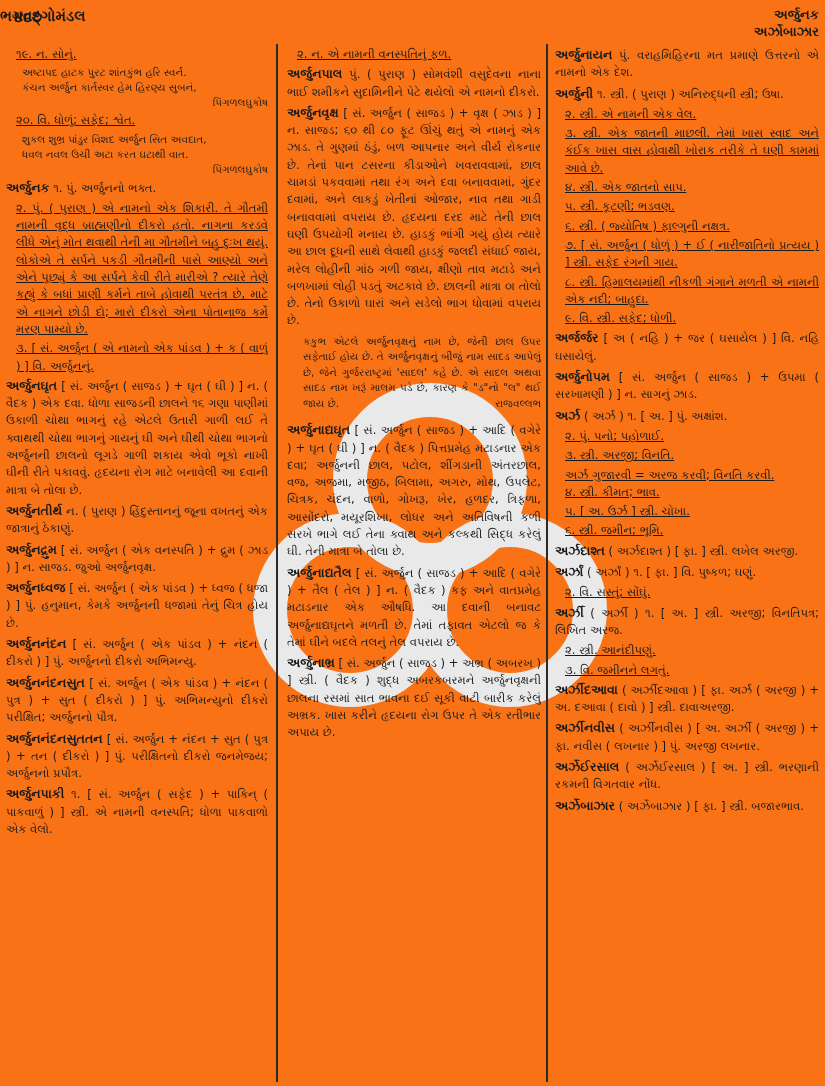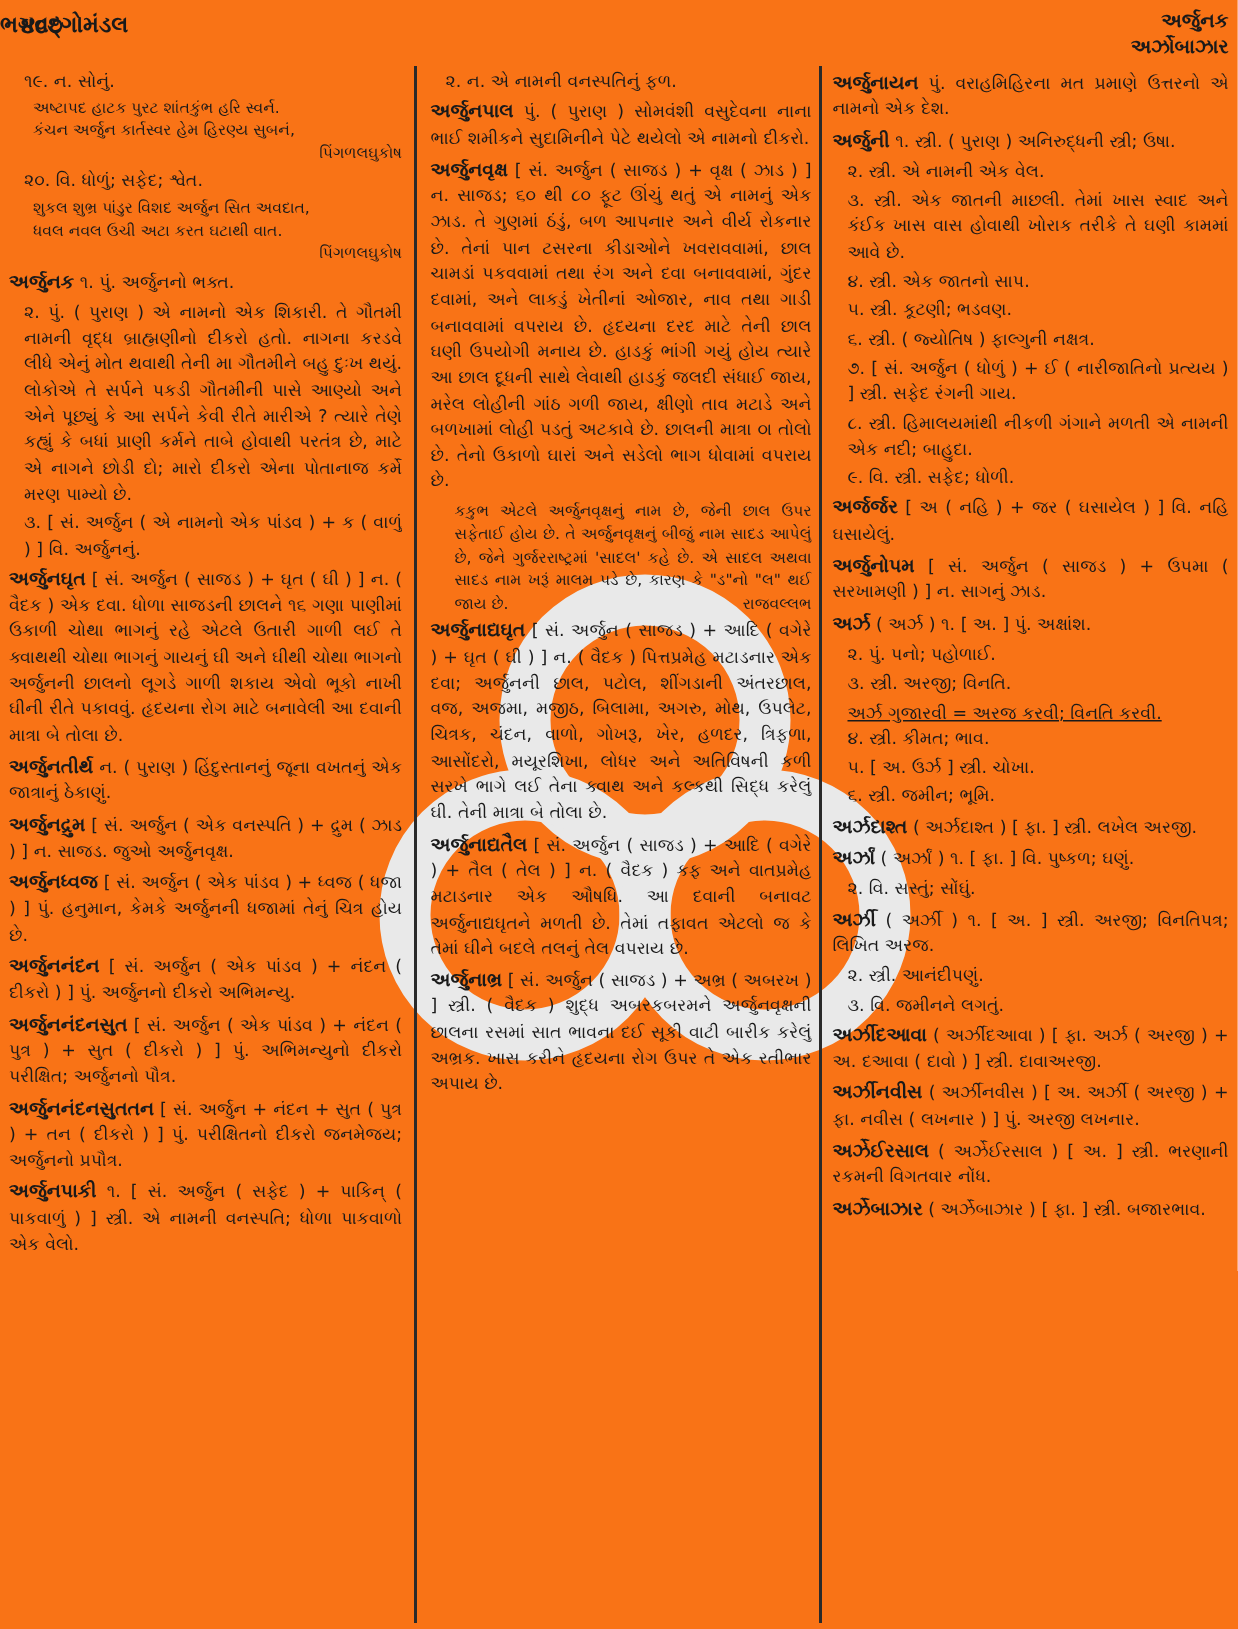--- a/index.html
+++ b/index.html
@@ -13,25 +13,25 @@
   .hdr .guide { position:absolute; right:6px; top:6px; text-align:right; font-size:13px; font-weight:bold; line-height:17px; }
   .col { position:absolute; top:46px; bottom:0; font-size:11.6px; line-height:17.3px; overflow:hidden; }
   .col.c1 { left:6px; width:262px; }
   .col.c2 { left:287px; width:254px; }
   .col.c3 { left:555px; width:264px; }
   .rule { position:absolute; top:44px; bottom:4px; width:2px; background:#2a2a2a; }
   .rule.r1 { left:276px; }
   .rule.r2 { left:546px; }
   .entry { margin:0 0 3px 0; text-align:justify; }
   .entry .hw { font-weight:bold; font-size:12.6px; }
-  .sub { margin:0 0 2px 0; padding-left:10px; text-align:justify; }
+  .sub { margin:0 0 2px 0; padding-left:10px; text-align:justify;text-decoration:underline; }
   .cont { padding-left:10px; text-align:justify;text-decoration:underline; }
   .quote { font-size:10.4px; line-height:15px; padding-left:16px; margin:0; text-align:justify; }
   .src { font-size:10.4px; text-align:right; line-height:15px; margin:0 0 2px 0; }
-  .note { font-size:10.4px; line-height:15.5px; padding-left:16px; text-align:justify; margin:4px 0 0 0; }
+  .note { font-size:10.4px; line-height:15.5px; padding-left:16px; text-align:justify; margin:4px 0 10px 0; }
   .note .src-inline { float:right; }
 </style>
 </head>
 <body>
 
 <div class="page">
   <svg class="watermark" viewBox="0 0 380 380">
     <g fill="none" stroke="#e9e9e9" stroke-width="34">
       <circle cx="190" cy="120" r="80"></circle>
       <circle cx="110" cy="250" r="80"></circle>

